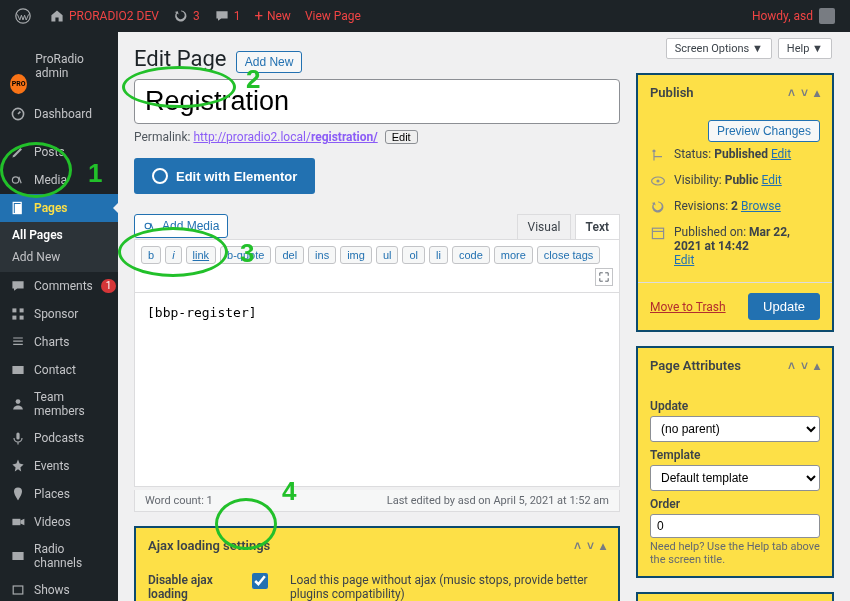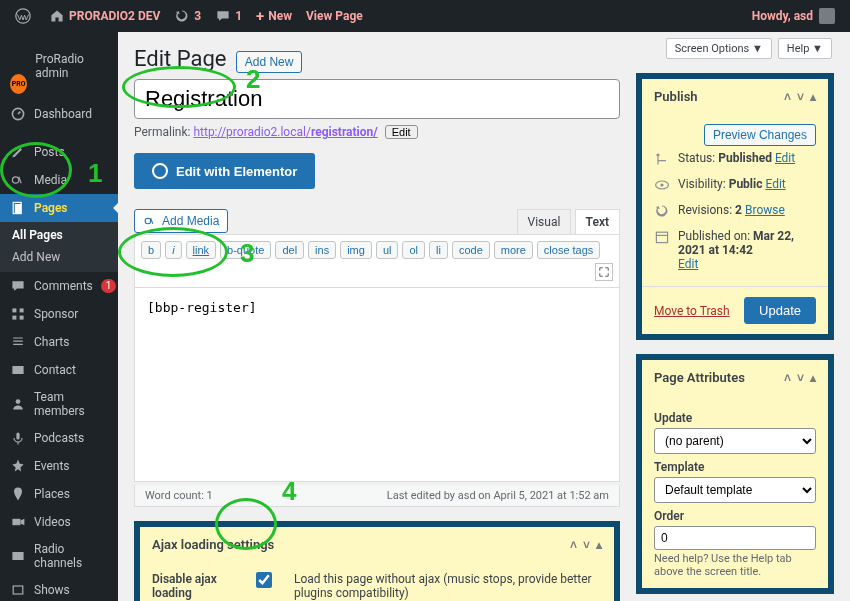--- a/index.html
+++ b/index.html
@@ -1,19 +1,19 @@
 <!DOCTYPE html>
 <html><head>
 <meta charset="utf-8">
 <style>
 * { box-sizing: border-box; margin: 0; padding: 0; }
 body { font-family: -apple-system, BlinkMacSystemFont, "Segoe UI", Roboto, sans-serif; font-size: 13px; color: #3c434a; background: #f0f0f1; width: 850px; height: 601px; overflow: hidden; position: relative; }
 
 
-.adminbar { position: absolute; top:0; left:0; right:0; height:32px; background:#1d2327; color:#fca5a5; display:flex; align-items:center; padding:8px 8px; font-size:12px; z-index:100;font-weight:bold;}
+.adminbar { position: absolute; top:0; left:0; right:0; height:32px; background:#1d2327; color:#ef4444; display:flex; align-items:center; padding:8px 8px; font-size:12px; z-index:100;}
 .adminbar .ab-item { display:flex; align-items:center; padding:0 7px; height:32px; cursor:pointer;}
 .adminbar .ab-item svg, .adminbar .ab-glyph {width:16px;height:16px;fill:#a7aaad;margin-right:4px;}
 .adminbar .right {margin-left:auto;display:flex;}
 .adminbar .avatar-sm{width:16px;height:16px;background:#787c82;border-radius:2px;margin-left:6px;}
 
 
 .sidebar{position:absolute;top:32px;left:0;bottom:0;width:118px;background:#1d2327;color:#c3c4c7;overflow:hidden;}
 .sidebar .side-item{display:flex;align-items:center;padding:6px 10px;font-size:12px;cursor:pointer;gap:8px;}
 .sidebar .side-item.active{background:#2271b1;color:#fde047;font-weight:600;position:relative;}
 .sidebar .side-item.active::after{content:"";position:absolute;right:-1px;top:50%;transform:translateY(-50%);border:6px solid transparent;border-right-color:#f0f0f1;}
@@ -29,39 +29,39 @@
 .cols{display:flex;gap:16px;}
 .main{flex:1;}
 .side{width:198px;}
 
 h1.title{font-size:22px;font-weight:400;color:#1d2327;display:inline-block;margin-right:6px;}
 .btn{border:1px solid #2271b1;color:#2271b1;background:#f6f7f7;padding:3px 8px;border-radius:3px;font-size:12px;cursor:pointer;}
 .btn-primary{background:#2271b1;color:#fff;border-color:#2271b1;}
 .btn-elementor{background:#2271b1;color:#fff;border:0;padding:10px 18px;font-size:13px;font-weight:600;border-radius:3px;display:inline-flex;align-items:center;gap:8px;cursor:pointer;}
 .elementor-ico{width:16px;height:16px;border:2px solid #fff;border-radius:50%;display:inline-block;}
 
-.title-input{width:100%;font-size:22px;padding:6px 10px;border:1px solid #8c8f94;border-radius:4px;background:#fff;margin-top:6px;}
+.title-input{width:100%;font-size:27px;padding:6px 10px;border:1px solid #8c8f94;border-radius:4px;background:#fff;margin-top:6px;}
 .permalink{margin-top:6px;font-size:12px;color:#50575e;}
 .permalink a{color:#2271b1;text-decoration:underline;}
 .permalink .btn-sm{border:1px solid #8c8f94;padding:0 6px;font-size:11px;border-radius:3px;margin-left:4px;cursor:pointer;}
 
 .elementor-row{margin-top:14px;}
 
 .editor-box{margin-top:20px;}
 .add-media{color:#2271b1;border:1px solid #2271b1;background:#fff;padding:4px 8px;border-radius:3px;font-size:12px;display:inline-flex;align-items:center;gap:5px;cursor:pointer;}
 .tabs{float:right;}
 .tabs .tab{border:1px solid #dcdcde;border-bottom:0;padding:5px 10px;font-size:12px;cursor:pointer;display:inline-block;background:#f0f0f1;}
 .tabs .tab.active{background:#fff;font-weight:600;}
 .qt-row{clear:both;background:#fff;border:1px solid #dcdcde;border-bottom:0;padding:6px;display:flex;gap:4px;flex-wrap:wrap;align-items:center;}
 .qt-row button{border:1px solid #c3c4c7;background:#f6f7f7;font-size:11px;padding:2px 6px;border-radius:3px;cursor:pointer;color:#2271b1;}
 .qt-row .fs{margin-left:auto;width:18px;height:18px;border:1px solid #c3c4c7;display:flex;align-items:center;justify-content:center;}
 .textarea{width:100%;height:195px;border:1px solid #dcdcde;background:#fff;padding:12px;font-family:Menlo,Consolas,monospace;font-size:13px;resize:none;}
 .status-row{border:1px solid #dcdcde;border-top:0;background:#f6f7f7;padding:4px 10px;font-size:11px;display:flex;justify-content:space-between;color:#646970;}
 
-.postbox{border:6px solid #0c4a6e;background:#fef9c3;margin-top:14px;}
+.postbox{border:2px solid #0c4a6e;background:#fde047;margin-top:14px;}
 .postbox .hd{padding:10px 12px;font-weight:600;font-size:13px;display:flex;align-items:center;cursor:pointer;}
 .postbox .hd .ctrl{margin-left:auto;display:flex;gap:6px;color:#787c82;font-size:12px;}
 .postbox .hd .ctrl span{cursor:pointer;}
 .postbox .inside{padding:10px 12px;font-size:12px;}
 
 .ajax-row{display:flex;gap:16px;}
 .ajax-row .lbl{font-weight:600;width:88px;flex-shrink:0;}
 .ajax-row input[type=checkbox]{accent-color:#2271b1;width:16px;height:16px;margin-right:6px;flex-shrink:0;}
 
 

